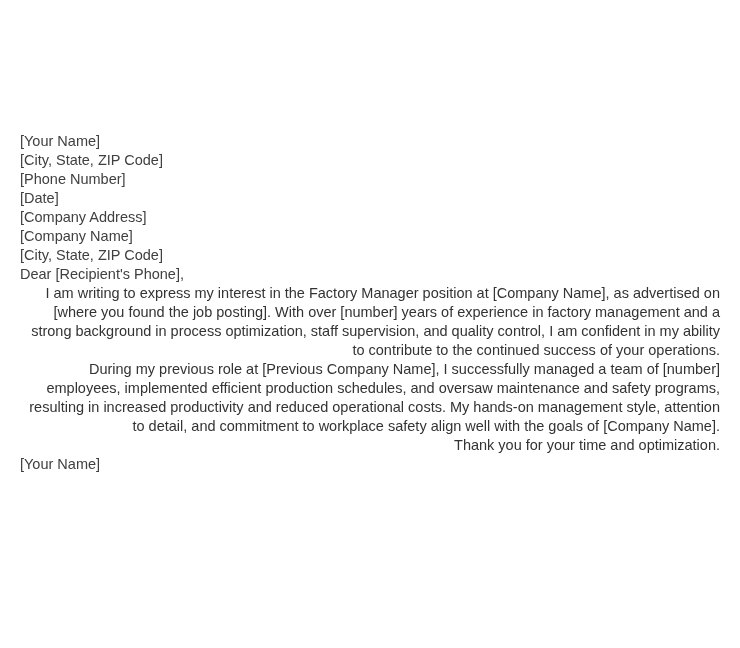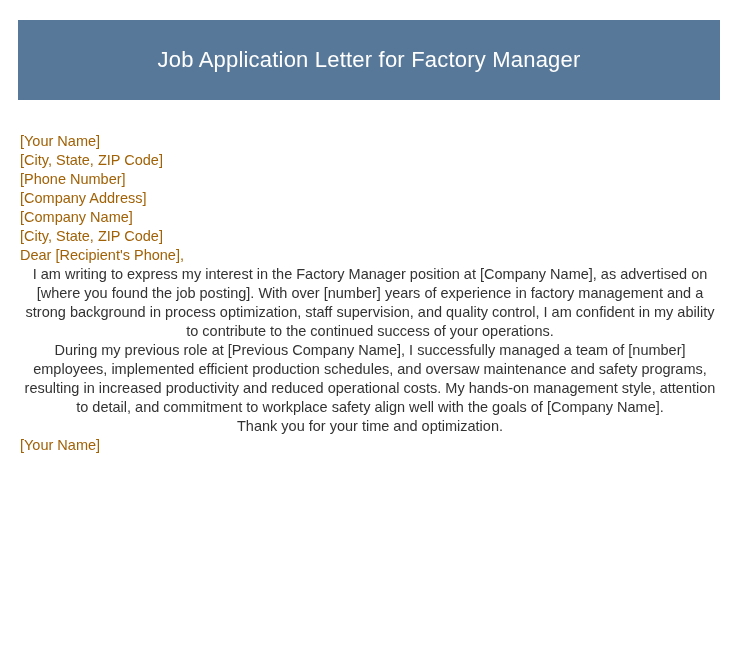--- a/index.html
+++ b/index.html
@@ -41,45 +41,43 @@
   }
   .letter-body {
     position: absolute;
     left: 20px;
     top: 132px;
     width: 700px;
   }
   .line {
     font-size: 14.5px;
     line-height: 19px;
-    color: #a16207;
+    color: #404040;
     white-space: pre-wrap;
   }
   .para {
     font-size: 14.5px;
     line-height: 19px;
     color: #333333;
-    text-align: center;
+    text-align: right;
   }
 </style>
 </head>
 <body>
 
 <div class="page">
 
-  <div class="header-banner">
-    <div class="header-title">Job Application Letter for Factory Manager</div>
-  </div>
 
   <div class="letter-body">
 
     <div>
       <div class="line">[Your Name]</div>
       <div class="line">[City, State, ZIP Code]</div>
       <div class="line">[Phone Number]</div>
+      <div class="line">[Date]</div>
     </div>
 
     <div>
       <div class="line">[Company Address]</div>
       <div class="line">[Company Name]</div>
       <div class="line">[City, State, ZIP Code]</div>
     </div>
 
     <div class="line">Dear [Recipient's Phone],</div>
 

